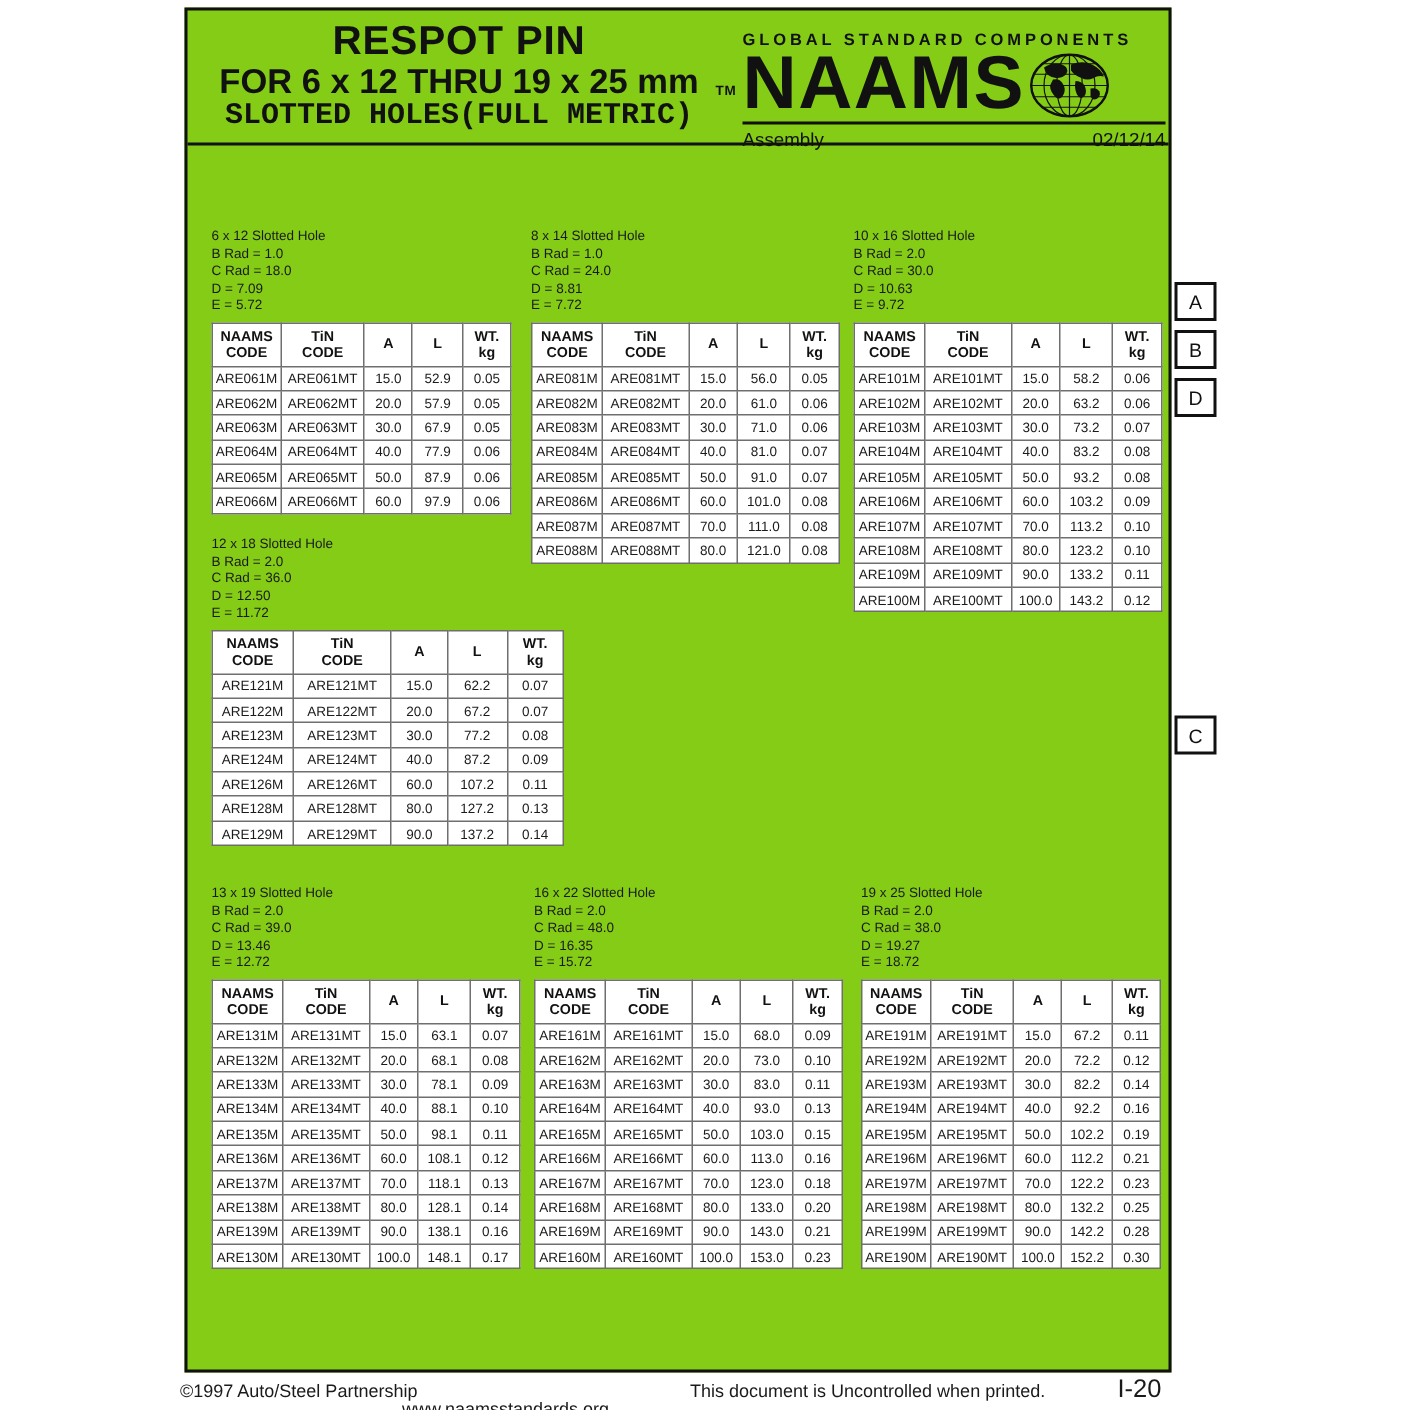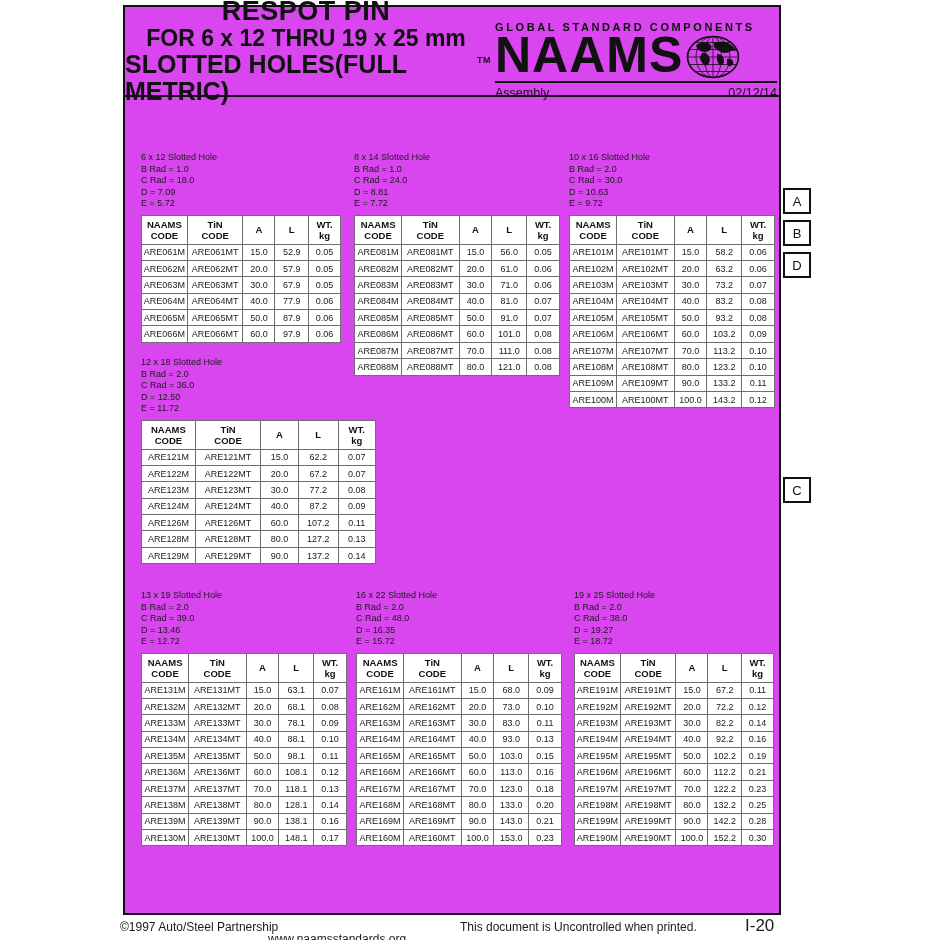--- a/index.html
+++ b/index.html
@@ -1,27 +1,27 @@
 <!DOCTYPE html>
 <html><head>
 <meta charset="utf-8">
 <style>
   * { margin:0; padding:0; box-sizing:border-box; }
   html,body { width:940px; height:940px; background:#fff; font-family:"Liberation Sans", sans-serif; color:#111; }
   #page { position:relative; width:940px; height:940px; background:#fff; overflow:hidden; }
 
   
-  #frame { position:absolute; left:123px; top:5px; width:658px; height:910px; border:2px solid #111; background:#d946ef; }
+  #frame { position:absolute; left:123px; top:5px; width:658px; height:910px; border:2px solid #111; background:#84cc16; }
 
   
   #hdr { position:absolute; left:0; top:0; width:100%; height:90px; border-bottom:2px solid #111; }
   #title-block { position:absolute; left:0; top:0; width:362px; height:88px; display:flex; flex-direction:column; justify-content:center; align-items:center; line-height:1.08; }
   .t1 { font-size:27px; font-weight:bold; letter-spacing:0.5px; }
   .t2 { font-size:23px; font-weight:bold; }
-  .t3 { font-size:25px; font-weight:bold; }
+  .t3 { font-size:20px; font-weight:bold;font-family:Liberation Mono, monospace; }
   #tm-mark { position:absolute; left:352px; top:48px; font-size:9px; font-weight:bold; letter-spacing:0.5px; }
   #brand-block { position:absolute; left:370px; top:3px; width:282px; height:84px; }
   #brand-top { font-size:11px; font-weight:bold; letter-spacing:2.6px; white-space:nowrap; margin-top:11px; }
   #brand-row { display:flex; align-items:flex-start; height:47px; margin-top:0px; }
   #brand-name { font-size:50px; font-weight:bold; letter-spacing:1px; line-height:44px; }
   #globe { margin-left:3px; margin-top:2px; }
   #brand-rule { border-top:2.5px solid #111; margin-top:1px; }
   #brand-bottom { display:flex; justify-content:space-between; align-items:center; margin-top:3px; font-size:12.5px; }
 
   

